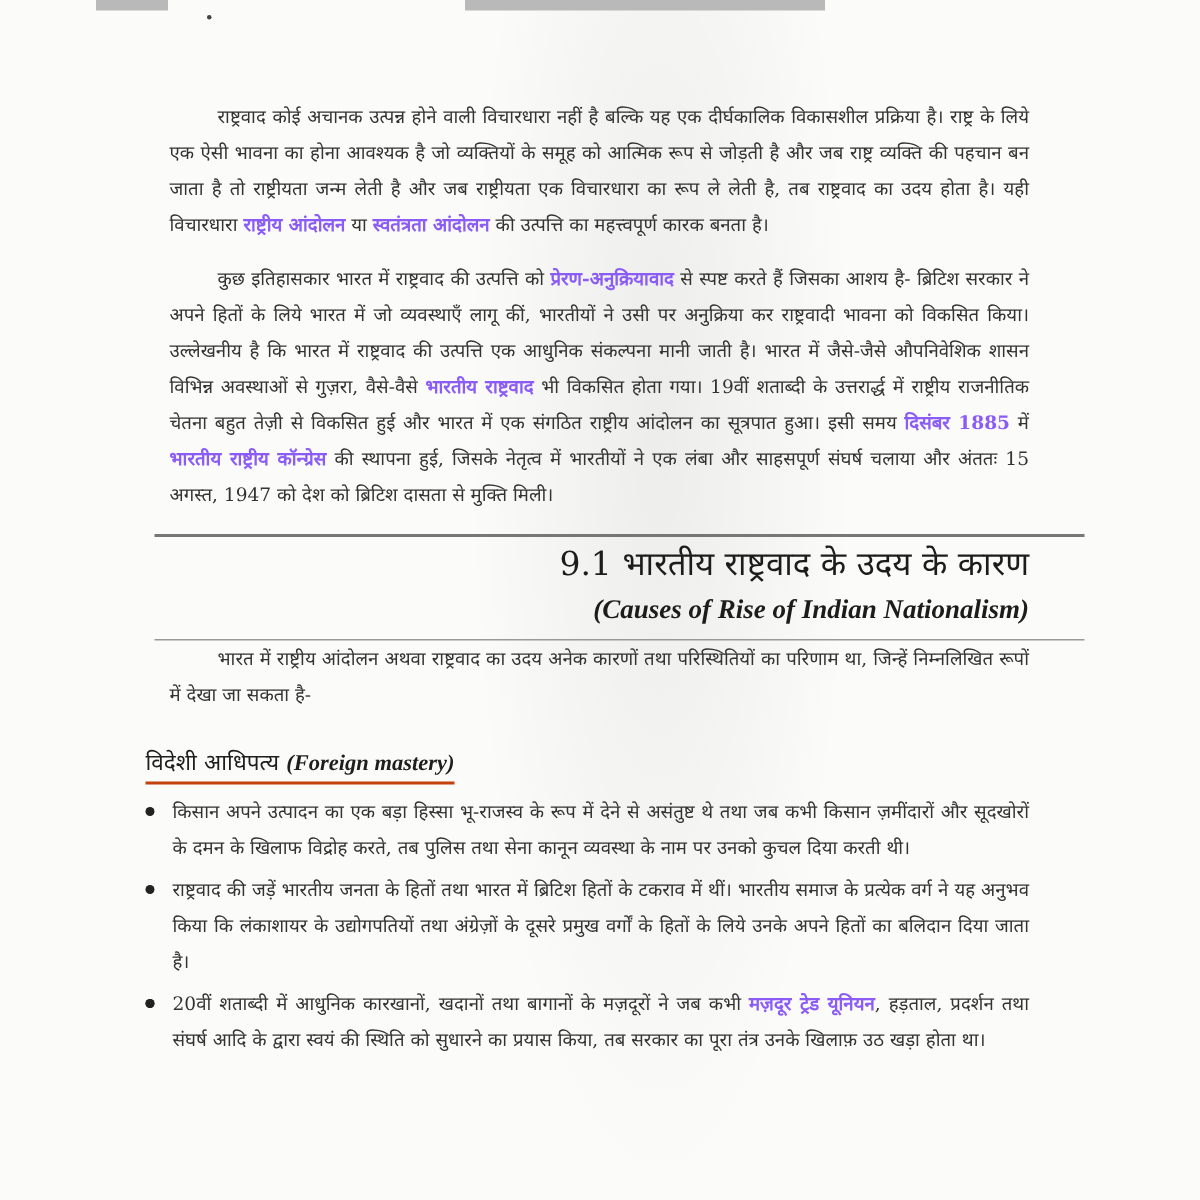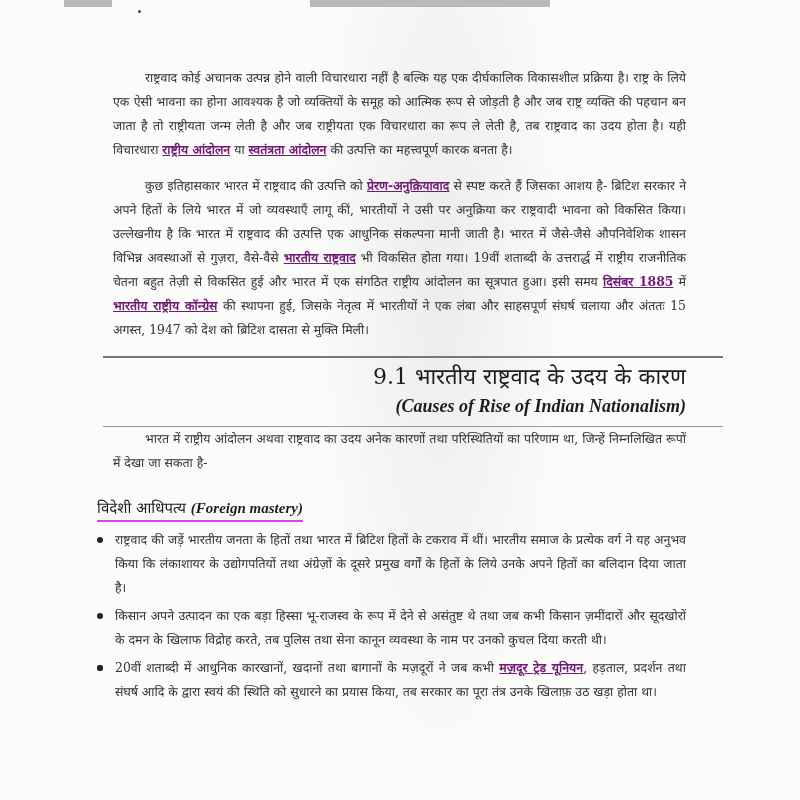--- a/index.html
+++ b/index.html
@@ -20,34 +20,34 @@
   .top-bar.mid { left: 310px; width: 240px; }
   .speck { position: absolute; width: 3px; height: 3px; background: #444; border-radius: 50%; }
   .page {
     position: absolute; left: 113px; top: 66px; width: 573px;
   }
   p.para {
     margin: 0; font-size: 12.4px; line-height: 24px; text-align: justify;
     text-indent: 32px; color: #333;
   }
   p.para + p.para { margin-top: 12px; }
-  b { color: #701a75; text-decoration: underline; }
+  b { color: #8b5cf6; }
   .rule-top { height: 0; border-top: 2px solid #777; margin-top: 14px; width: 620px; margin-left: -10px; }
   .section-heading { margin: 4px 0 0 -4px; text-align: right; }
   .section-heading .hi {
     font-family: "DejaVu Serif", serif; font-size: 22px; line-height: 30px; color: #1c1c1c; font-weight: normal;
   }
   .section-heading .en {
     font-family: "Liberation Serif", serif; font-style: italic; font-weight: bold; font-size: 18px; line-height: 28px; color: #1c1c1c;
   }
   .rule-bottom { height: 0; border-top: 1px solid #999; width: 620px; margin-left: -10px; margin-top: 6px; }
   .intro { margin-top: 10px; }
   .sub-heading {
     display: inline-block; margin: 22px 0 0 -16px; padding-bottom: 3px;
-    border-bottom: 2px solid #d946ef; font-size: 15px; color: #1e1e1e;
+    border-bottom: 2px solid #c2410c; font-size: 15px; color: #1e1e1e;
   }
   .sub-heading .en { font-family: "Liberation Serif", serif; font-style: italic; font-weight: bold; font-size: 15px; }
   ul.bullets { list-style: none; margin: 6px 0 0 -16px; padding: 0; }
   ul.bullets li {
     position: relative; padding-left: 18px; font-size: 12.4px; line-height: 24px;
     text-align: justify; color: #333; margin-bottom: 4px;
   }
   ul.bullets li .bullet-icon {
     position: absolute; left: 0; top: 9px; width: 6px; height: 6px; background: #222; border-radius: 50%;
   }
@@ -75,18 +75,18 @@
   <div class="rule-bottom"></div>
 
   <p class="para intro">भारत में राष्ट्रीय आंदोलन अथवा राष्ट्रवाद का उदय अनेक कारणों तथा परिस्थितियों का परिणाम था, जिन्हें निम्नलिखित रूपों में देखा जा सकता है-</p>
 
   <div class="sub-heading">
     <span>विदेशी आधिपत्य</span>
     <span class="en">(Foreign mastery)</span>
   </div>
 
   <ul class="bullets">
+    <li><span class="bullet-icon"></span><span><span>किसान अपने उत्पादन का एक बड़ा हिस्सा भू-राजस्व के रूप में देने से असंतुष्ट थे तथा जब कभी किसान ज़मींदारों और सूदखोरों के दमन के खिलाफ विद्रोह करते, तब पुलिस तथा सेना कानून व्यवस्था के नाम पर उनको कुचल दिया करती थी।</span></span></li>
     <li><span class="bullet-icon"></span><span><span>राष्ट्रवाद की जड़ें भारतीय जनता के हितों तथा भारत में ब्रिटिश हितों के टकराव में थीं। भारतीय समाज के प्रत्येक वर्ग ने यह अनुभव किया कि लंकाशायर के उद्योगपतियों तथा अंग्रेज़ों के दूसरे प्रमुख वर्गों के हितों के लिये उनके अपने हितों का बलिदान दिया जाता है।</span></span></li>
-    <li><span class="bullet-icon"></span><span><span>किसान अपने उत्पादन का एक बड़ा हिस्सा भू-राजस्व के रूप में देने से असंतुष्ट थे तथा जब कभी किसान ज़मींदारों और सूदखोरों के दमन के खिलाफ विद्रोह करते, तब पुलिस तथा सेना कानून व्यवस्था के नाम पर उनको कुचल दिया करती थी।</span></span></li>
     <li><span class="bullet-icon"></span></li>
     <li><span class="bullet-icon"></span><span><span>20वीं शताब्दी में आधुनिक कारखानों, खदानों तथा बागानों के मज़दूरों ने जब कभी </span><b>मज़दूर ट्रेड यूनियन</b><span>, हड़ताल, प्रदर्शन तथा संघर्ष आदि के द्वारा स्वयं की स्थिति को सुधारने का प्रयास किया, तब सरकार का पूरा तंत्र उनके खिलाफ़ उठ खड़ा होता था।</span></span></li>
   </ul>
 </div>
 
 </body></html>

